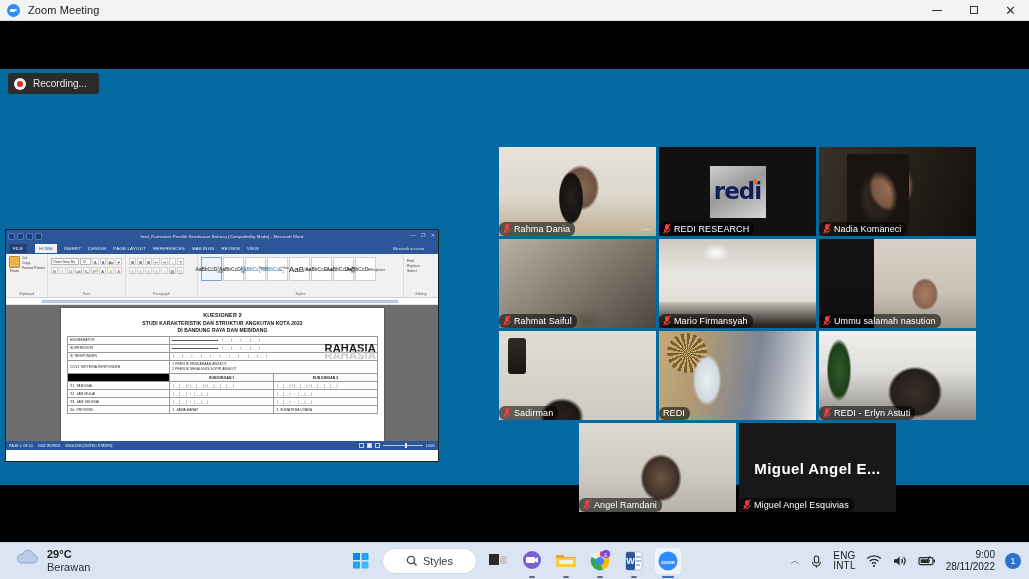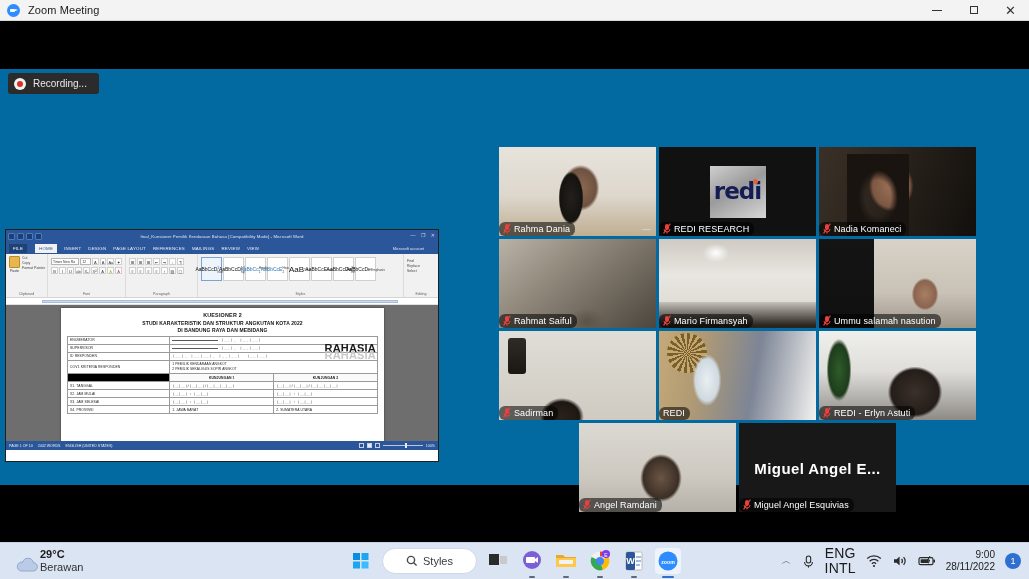--- a/index.html
+++ b/index.html
@@ -365,21 +365,21 @@
   }
 
   
   .taskbar {
     position: absolute; left: 0; bottom: 0; width: 1029px; height: 37px;
     background: #dbe4f3;
     display: flex; align-items: center;
     border-top: 1px solid #c7d2e6;
   }
   .weather {
-    display: flex; align-items: flex-end; margin-left: 14px;
+    display: flex; align-items: flex-start; gap: 7px; margin-left: 14px;
   }
   .cloud-icon { width: 26px; height: 18px; position: relative; }
   .weather-text { line-height: 1.15; }
   .w-temp { font-size: 11px; color: #1b1b1b; font-weight: bold; }
   .w-cond { font-size: 11px; color: #303030; }
   .tb-center {
     position: absolute; left: 0; right: 0; margin: 0 auto;
     display: flex; align-items: center; gap: 8px; justify-content: center;
   }
   .tbi { width: 26px; height: 26px; position: relative; cursor: pointer; }
@@ -391,21 +391,21 @@
   .search-pill span { font-size: 11px; color: #3a3a3a; }
   .running-dot {
     position: absolute; left: 50%; transform: translateX(-50%);
     bottom: -4px; width: 6px; height: 2.5px; border-radius: 2px; background: #5b6b86;
   }
   .tb-right {
     position: absolute; right: 8px; display: flex; align-items: center; gap: 10px;
   }
   .tray-chev { font-size: 10px; color: #3a3a3a; }
   .lang { line-height: 1.05; text-align: center; }
-  .lang div { font-size: 14px; color: #1b1b1b; letter-spacing: .2px; }
+  .lang div { font-size: 10px; color: #1b1b1b; letter-spacing: .2px; }
   .clock { text-align: right; line-height: 1.2; }
   .clock div { font-size: 10px; color: #1b1b1b; }
   .notif-badge {
     width: 16px; height: 16px; border-radius: 50%; background: #2f6fd0;
     color: #fff; font-size: 9px; display: flex; align-items: center; justify-content: center;
   }
 </style>
 </head>
 <body>
 

